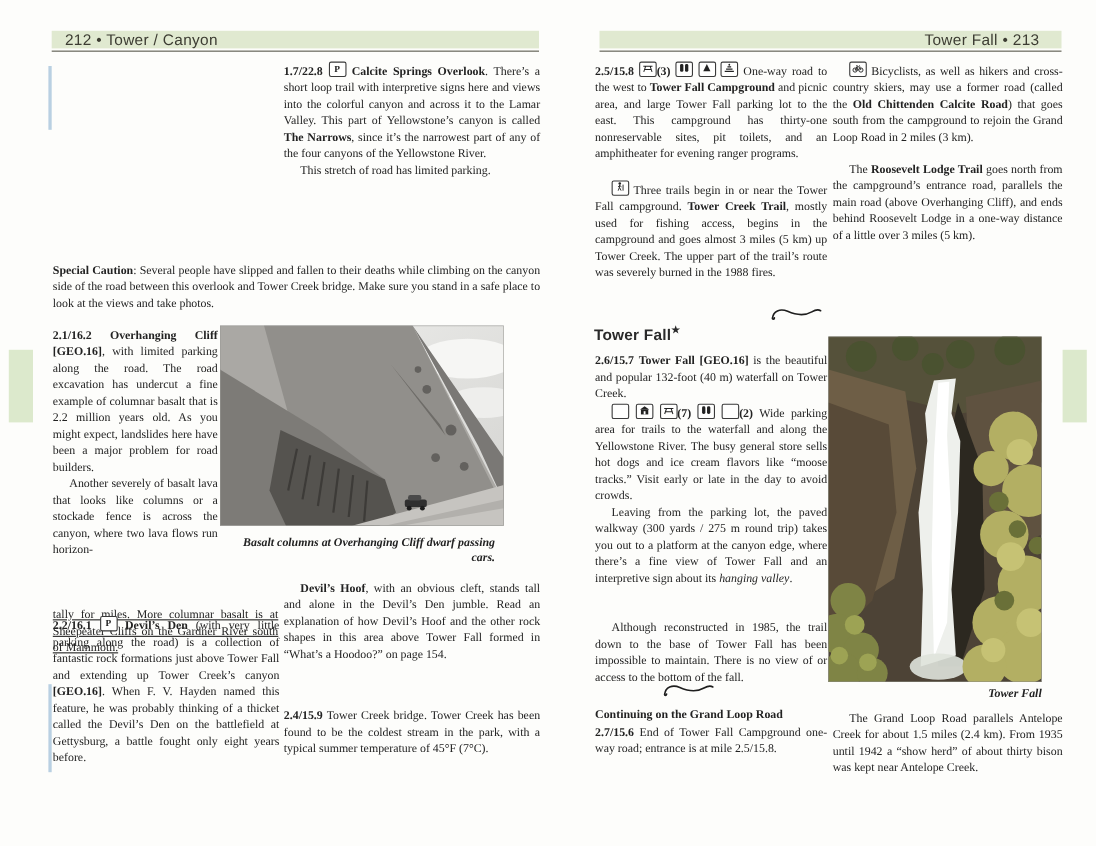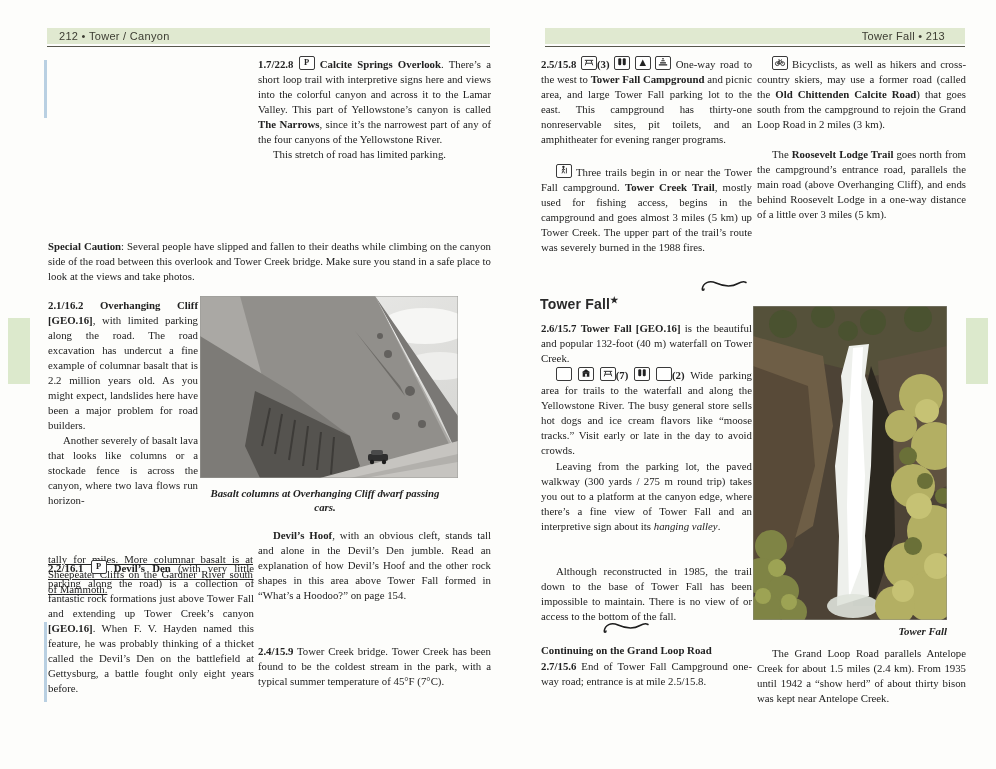--- a/index.html
+++ b/index.html
@@ -6,21 +6,21 @@
   body{
     width:996px;height:769px;position:relative;overflow:hidden;
     background:#fdfdfb;color:#222;
     font-family:"Liberation Serif", serif;
   }
   .tb{position:absolute;font-size:10.8px;line-height:15px;text-align:justify;}
   .tb p{margin:0;}
   .ind{text-indent:15px;}
   b{font-weight:bold;}
   .hdr-bar{position:absolute;height:16px;background:#e0e9d0;display:flex;align-items:center;
-    font-family:"Liberation Sans", sans-serif;font-size:11px;color:#3c3c32;letter-spacing:.3px;}
+    font-family:"Liberation Sans", sans-serif;font-size:14px;color:#3c3c32;letter-spacing:.3px;}
   .hdr-line{position:absolute;height:1px;background:#57574c;}
   .edge-tab{position:absolute;width:22px;height:66px;background:#dce9cc;}
   .margin-bar{position:absolute;width:3px;background:#b9d0e2;}
   .icn{display:inline-block;width:14px;height:12px;border:1px solid #3a3a3a;border-radius:2px;
     vertical-align:-2px;background:#fffffe;text-align:center;line-height:10px;overflow:hidden;}
   .icn svg{display:block;margin:0 auto;}
   .icn .glyph{font-size:8.5px;font-weight:bold;font-family:"Liberation Serif",serif;display:block;line-height:10px;}
   .icn .sym{font-size:8.5px;font-family:"DejaVu Sans",sans-serif;display:block;line-height:10.5px;color:#222;}
   .cap1{position:absolute;font-size:10.8px;line-height:14px;font-weight:bold;font-style:italic;}
   .cap2{position:absolute;font-size:10.8px;line-height:14px;font-weight:bold;font-style:italic;text-align:right;}
@@ -110,21 +110,21 @@
       <polygon points="150,182 258,158 258,166 165,182" fill="#b2b0ac"></polygon>
       <g>
         <rect x="168" y="158" width="20" height="7" rx="2" fill="#2f2f2f"></rect>
         <rect x="171" y="154" width="12" height="5" rx="2" fill="#4a4a4a"></rect>
         <circle cx="172" cy="166" r="2.2" fill="#1c1c1c"></circle>
         <circle cx="184" cy="166" r="2.2" fill="#1c1c1c"></circle>
       </g>
       <rect x="0" y="0" width="258" height="182" fill="none" stroke="#9a9a96" stroke-width="1"></rect>
     </svg>
   </div>
-  <div class="cap1" style="left:200px;top:486px;width:250px;text-align:center;">Basalt columns at Overhanging Cliff dwarf passing cars.</div>
+  <div class="cap1" style="left:200px;top:486px;width:250px;text-align:right;">Basalt columns at Overhanging Cliff dwarf passing cars.</div>
 
   <div class="tb" style="left:48px;top:560px;width:206px;">
     <p><b>2.2/16.1</b>
       <span class="icn"><span class="glyph">P</span></span>
       <b>Devil’s Den</b><span> (with very little parking along the road) is a collection of fantastic rock formations just above Tower Fall and extending up Tower Creek’s canyon </span><b>[GEO.16]</b><span>. When F. V. Hayden named this feature, he was probably thinking of a thicket called the Devil’s Den on the battlefield at Gettysburg, a battle fought only eight years before.</span></p>
   </div>
 
   <div class="tb" style="left:258px;top:528px;width:233px;">
     <p class="ind"><b>Devil’s Hoof</b><span>, with an obvious cleft, stands tall and alone in the Devil’s Den jumble. Read an explanation of how Devil’s Hoof and the other rock shapes in this area above Tower Fall formed in “What’s a Hoodoo?” on page 154.</span></p>
   </div>

